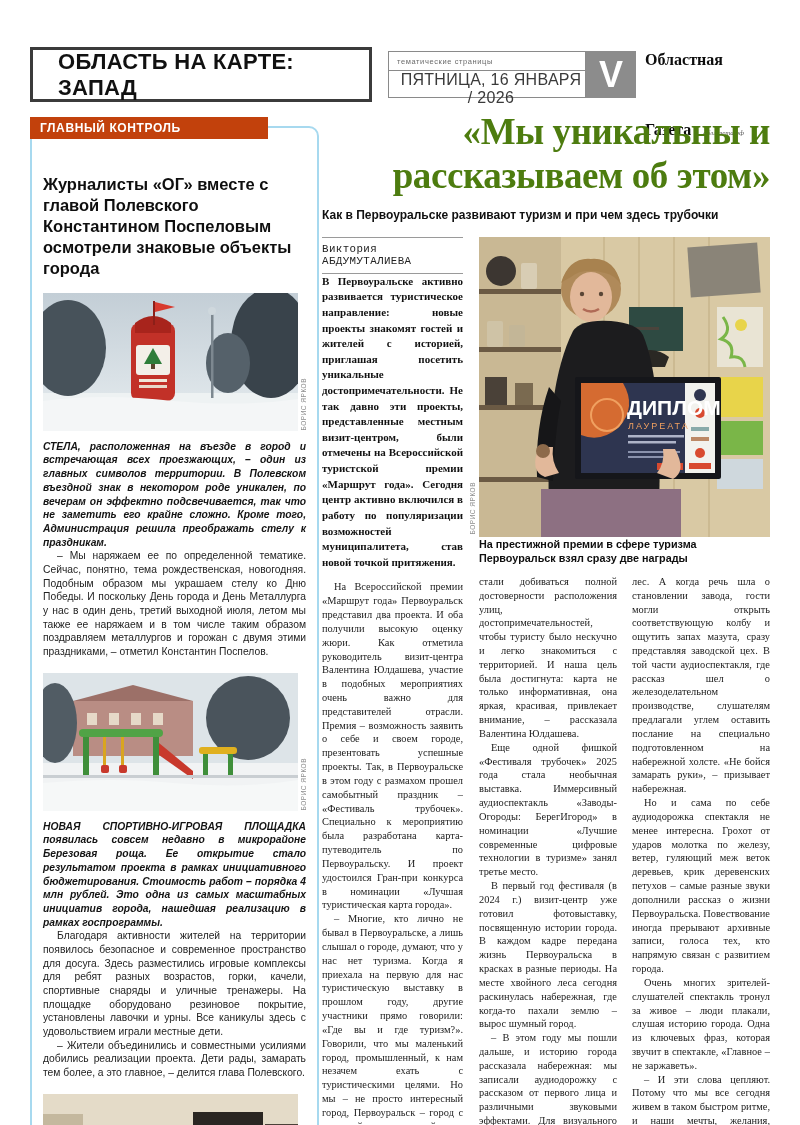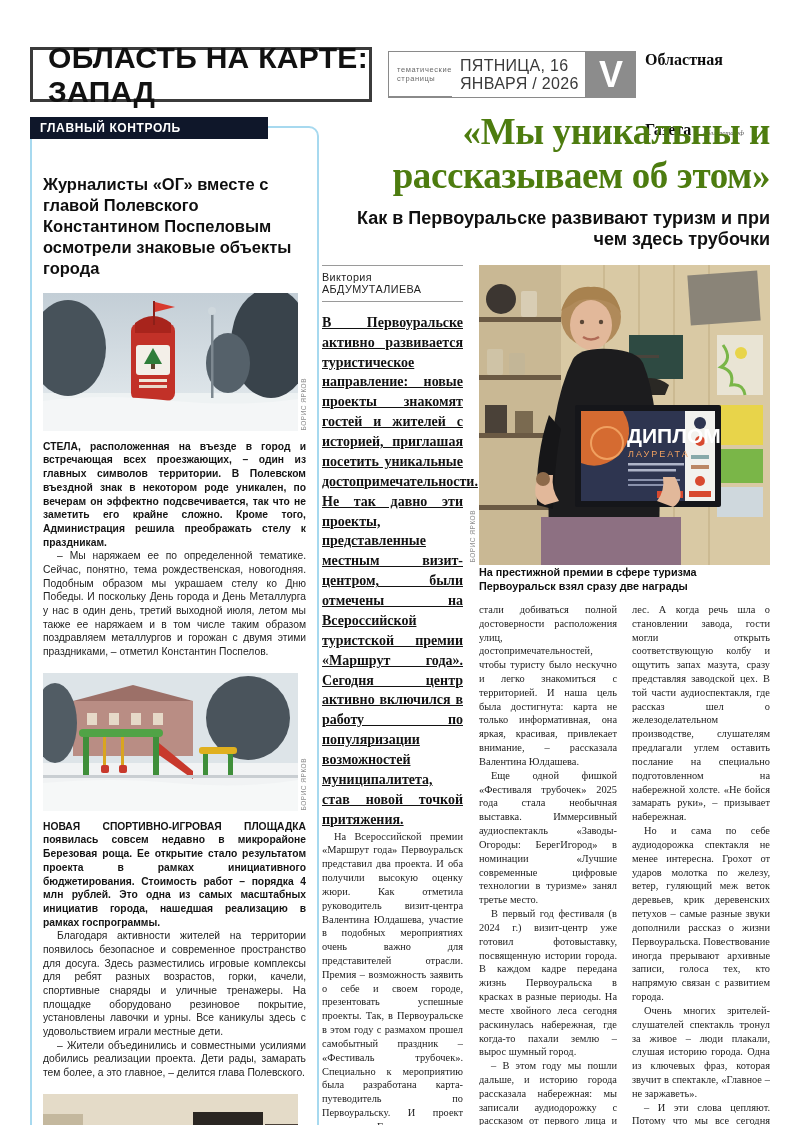--- a/index.html
+++ b/index.html
@@ -5,26 +5,26 @@
   * { margin:0; padding:0; box-sizing:border-box; }
   body { background:#e8e8e8; font-family:"Liberation Sans", sans-serif; }
   .page {
     position:relative; width:800px; height:1125px; margin:0 auto;
     background:#ffffff; overflow:hidden; color:#1e1e1e;
   }
 
   
   .hdr-left {
     position:absolute; left:30px; top:47px; width:342px; height:55px;
-    border:3px solid #3b3b3b; display:flex; align-items:center; padding-left:15px;
-    font-weight:bold; font-size:30px; letter-spacing:0.3px; color:#111;
+    border:3px solid #3b3b3b; display:flex; align-items:center; padding-left:25px;
+    font-weight:bold; font-size:22px; letter-spacing:0.3px; color:#111;
   }
   .hdr-center {
     position:absolute; left:388px; top:51px; width:198px; height:47px;
-    border:1px solid #8a8a8a; display:flex; 
+    border:1px solid #8a8a8a; display:flex; flex-direction:column;text-align:center;
   }
   .hdr-center .row1 {
     flex:0 0 19px; border-bottom:1px solid #8a8a8a; display:flex; align-items:center;
     padding-left:8px; font-size:7.5px; letter-spacing:0.6px; color:#6a6a6a;
   }
   .hdr-center .row2 {
     flex:1; display:flex; align-items:center; padding-left:8px;
     font-size:16px; color:#3a3a3a; letter-spacing:0.3px;
   }
   .hdr-v {
@@ -41,50 +41,50 @@
   .masthead .site { font-size:7px; font-style:italic; font-weight:normal; color:#555; margin-left:12px; }
 
   
   .left-wrap { position:absolute; left:30px; top:126px; width:289px; }
   .left-box {
     position:relative; border:2px solid #a7d9ef; border-radius:10px;
     padding:24px 11px 14px 11px; background:#fff;
   }
   .rubric {
     position:absolute; top:-11px; left:-2px; width:238px; height:22px;
-    background:#0f172a; color:#fff; font-weight:bold; font-size:12px;
+    background:#c2410c; color:#fff; font-weight:bold; font-size:12px;
     letter-spacing:0.6px; display:flex; align-items:center; padding-left:10px;
   }
   .lc-headline { font-weight:bold; font-size:16.5px; line-height:1.27; color:#0f0f0f; margin:22px 0 14px 0; }
   .photo-frame { position:relative; width:255px; margin-bottom:9px; }
   .photo-frame svg { display:block; width:100%; }
   .v-credit {
     position:absolute; right:-9px; bottom:0; writing-mode:vertical-rl; transform:rotate(180deg);
     font-size:6.5px; color:#8f8f8f; letter-spacing:0.5px; white-space:nowrap;
   }
-  .lc-lead { font-weight:bold; font-size:10.3px; line-height:1.33; text-align:justify; color:#141414; }
+  .lc-lead { font-weight:bold; font-size:10.3px; line-height:1.33; text-align:justify; color:#141414;font-style:italic; }
   .lc-p { font-size:10.3px; line-height:1.33; text-align:justify; text-indent:14px; color:#232323; }
   .lc-block { margin-bottom:14px; }
 
   
   .art { position:absolute; left:322px; top:110px; width:448px; }
   .art-headline {
     font-family:Liberation Serif, serif; font-weight:bold; font-size:37px;
     line-height:1.2; letter-spacing:-0.4px; color:#4d7c0f;text-align:right;
   }
-  .art-sub { font-weight:bold; font-size:18px; color:#101010; margin-top:9px;text-align:right; }
+  .art-sub { font-weight:bold; font-size:12px; color:#101010; margin-top:9px; }
   .art-body { display:flex; gap:16px; margin-top:15px; }
   .col1 { width:141px; flex:0 0 141px; }
   .author-line {
-    font-family:Liberation Sans, sans-serif; font-size:10.8px; letter-spacing:0.4px; color:#222;
-    border-top:1px solid #9a9a9a; border-bottom:1px solid #9a9a9a; padding:5px 0 6px; margin-bottom:11px;
+    font-family:Liberation Mono, monospace; font-size:10.8px; letter-spacing:0.4px; color:#222;
+    border-top:1px solid #9a9a9a; border-bottom:1px solid #9a9a9a; padding:5px 0 6px; 
   }
   .lead-serif {
-    font-family:"Liberation Serif", serif; font-weight:bold; font-size:14px;
-    line-height:1.42; text-align:justify; color:#121212; text-decoration:underline;
+    font-family:"Liberation Serif", serif; font-weight:bold; font-size:11px;
+    line-height:1.42; text-align:justify; color:#121212; margin-bottom:10px;
   }
   .bp {
     font-family:"Liberation Serif", serif; font-size:10.4px; line-height:1.33;
     text-align:justify; text-indent:12px; color:#1c1c1c;
   }
   .right-area { flex:1; min-width:0; }
   .main-photo { position:relative; width:100%;text-align:center; }
   .main-photo svg { display:block; width:100%; }
   .main-photo .v-credit { right:auto; left:-10px; bottom:2px; }
   .caption { font-weight:bold; font-size:10.8px; line-height:1.3; color:#0f0f0f; margin-top:0; }

